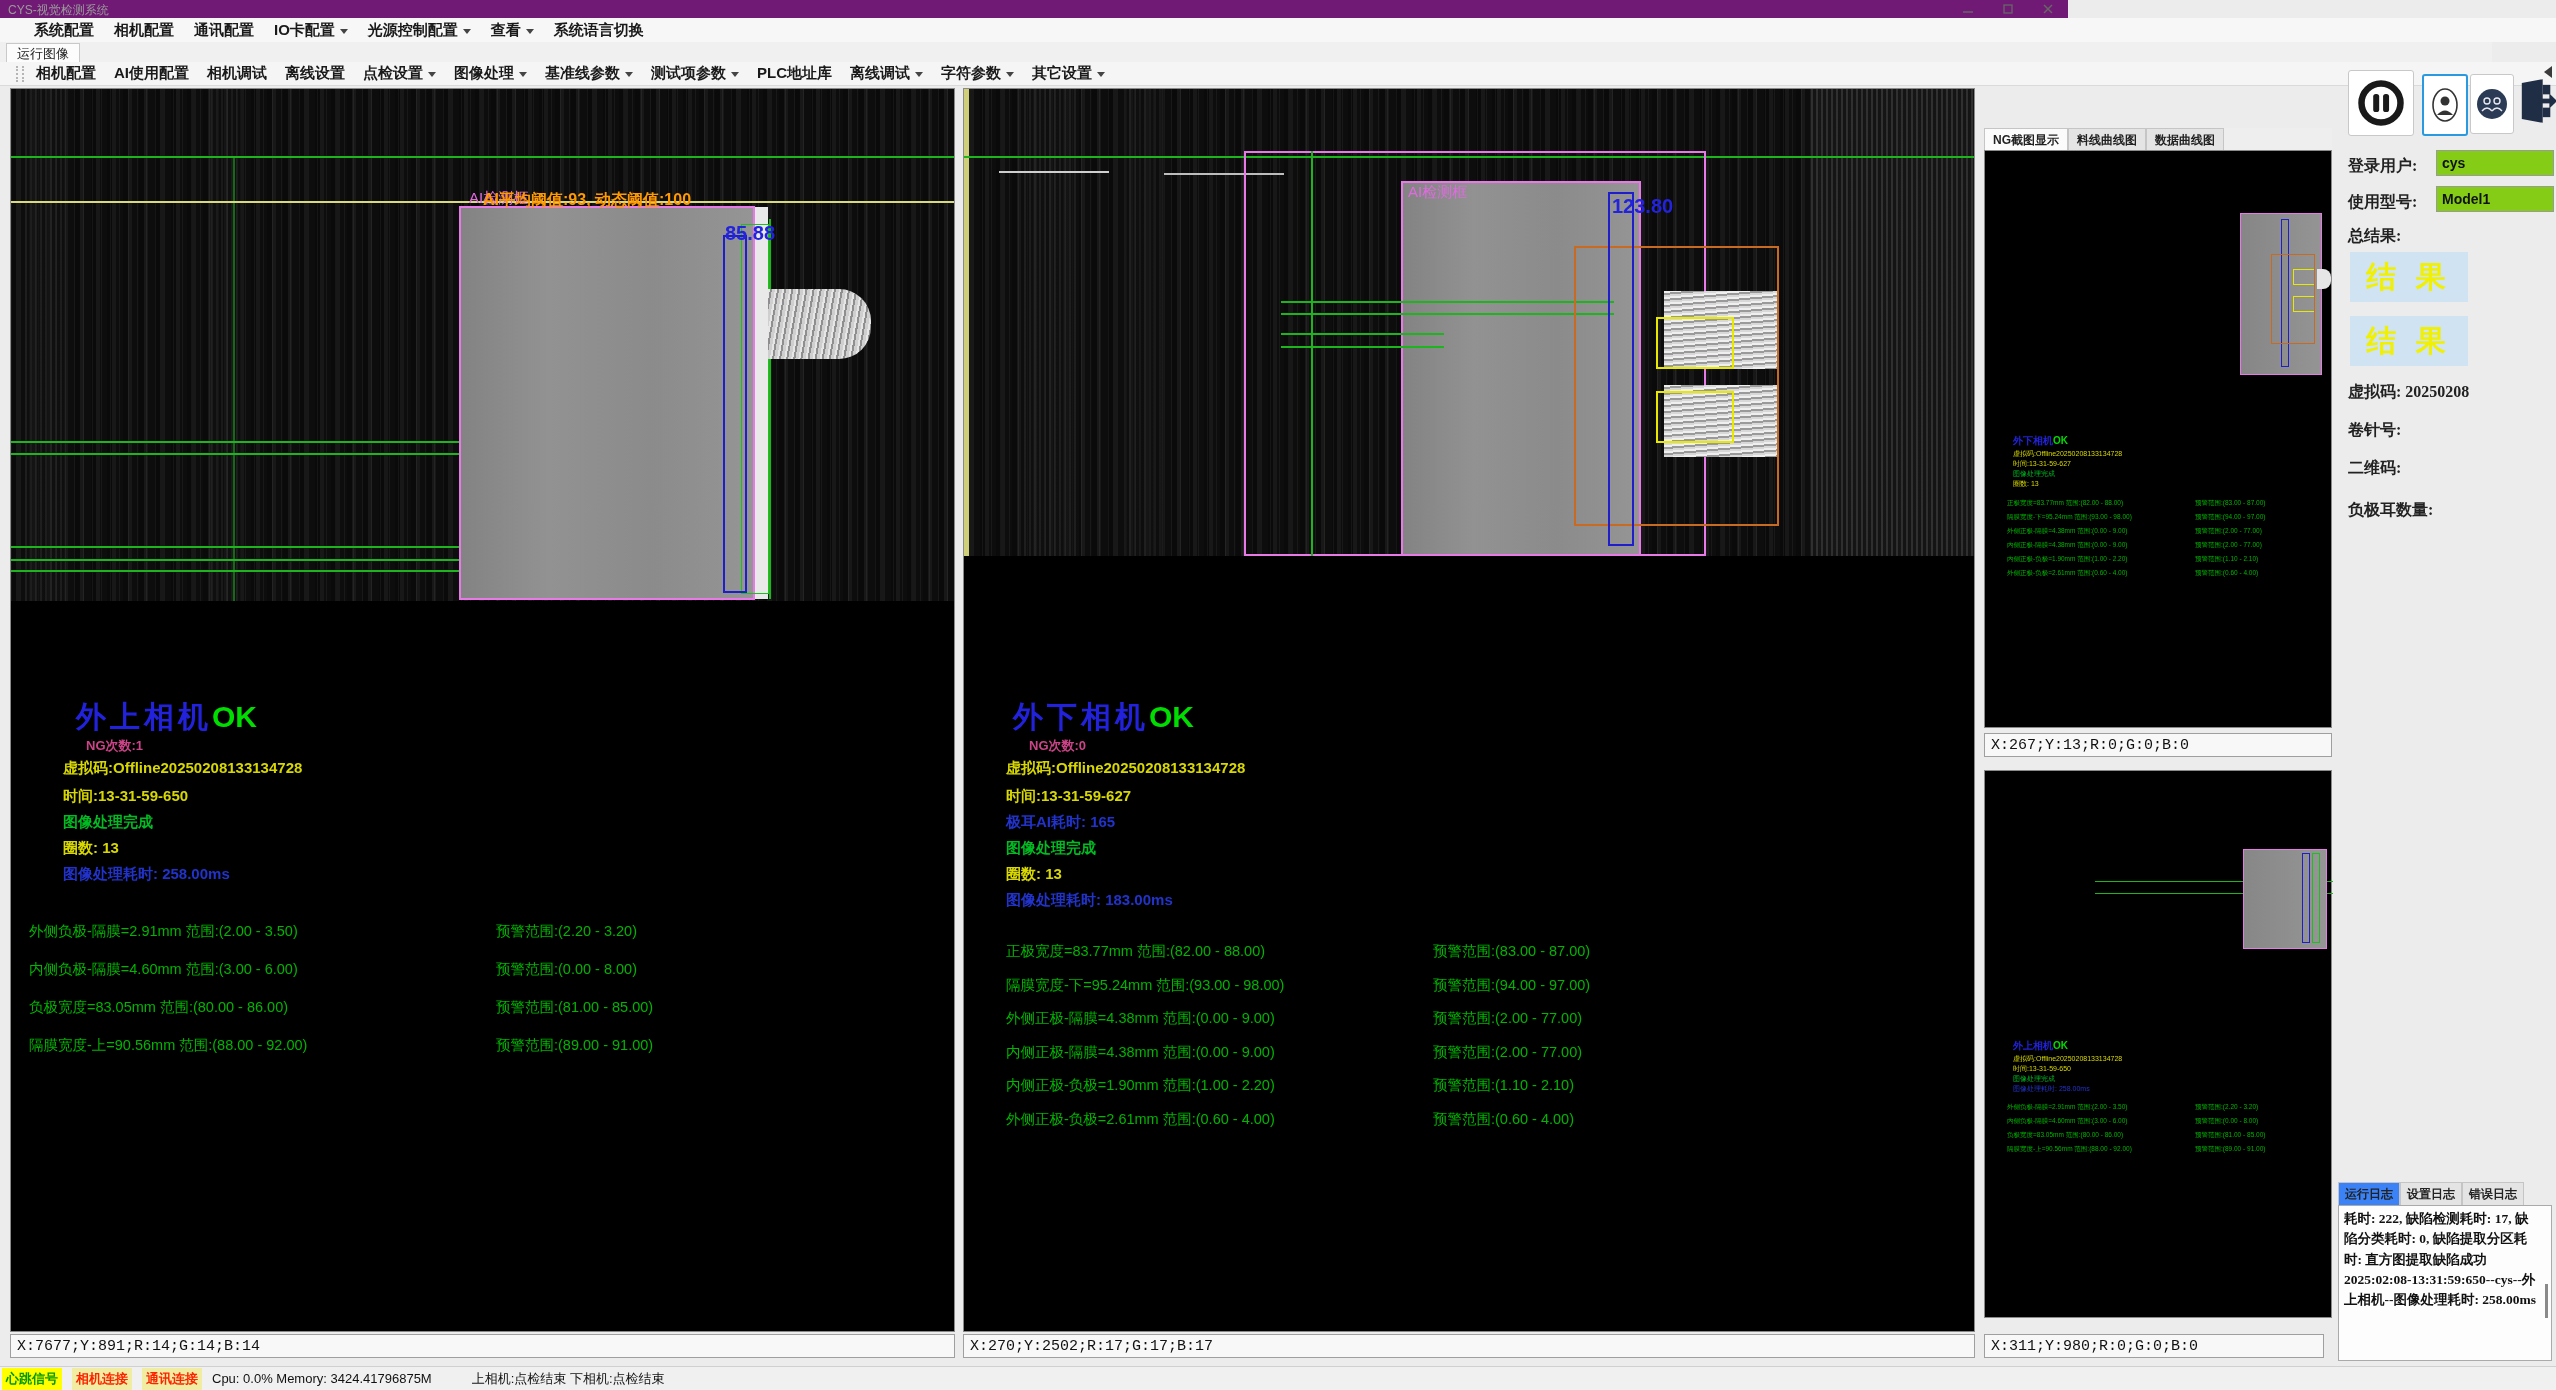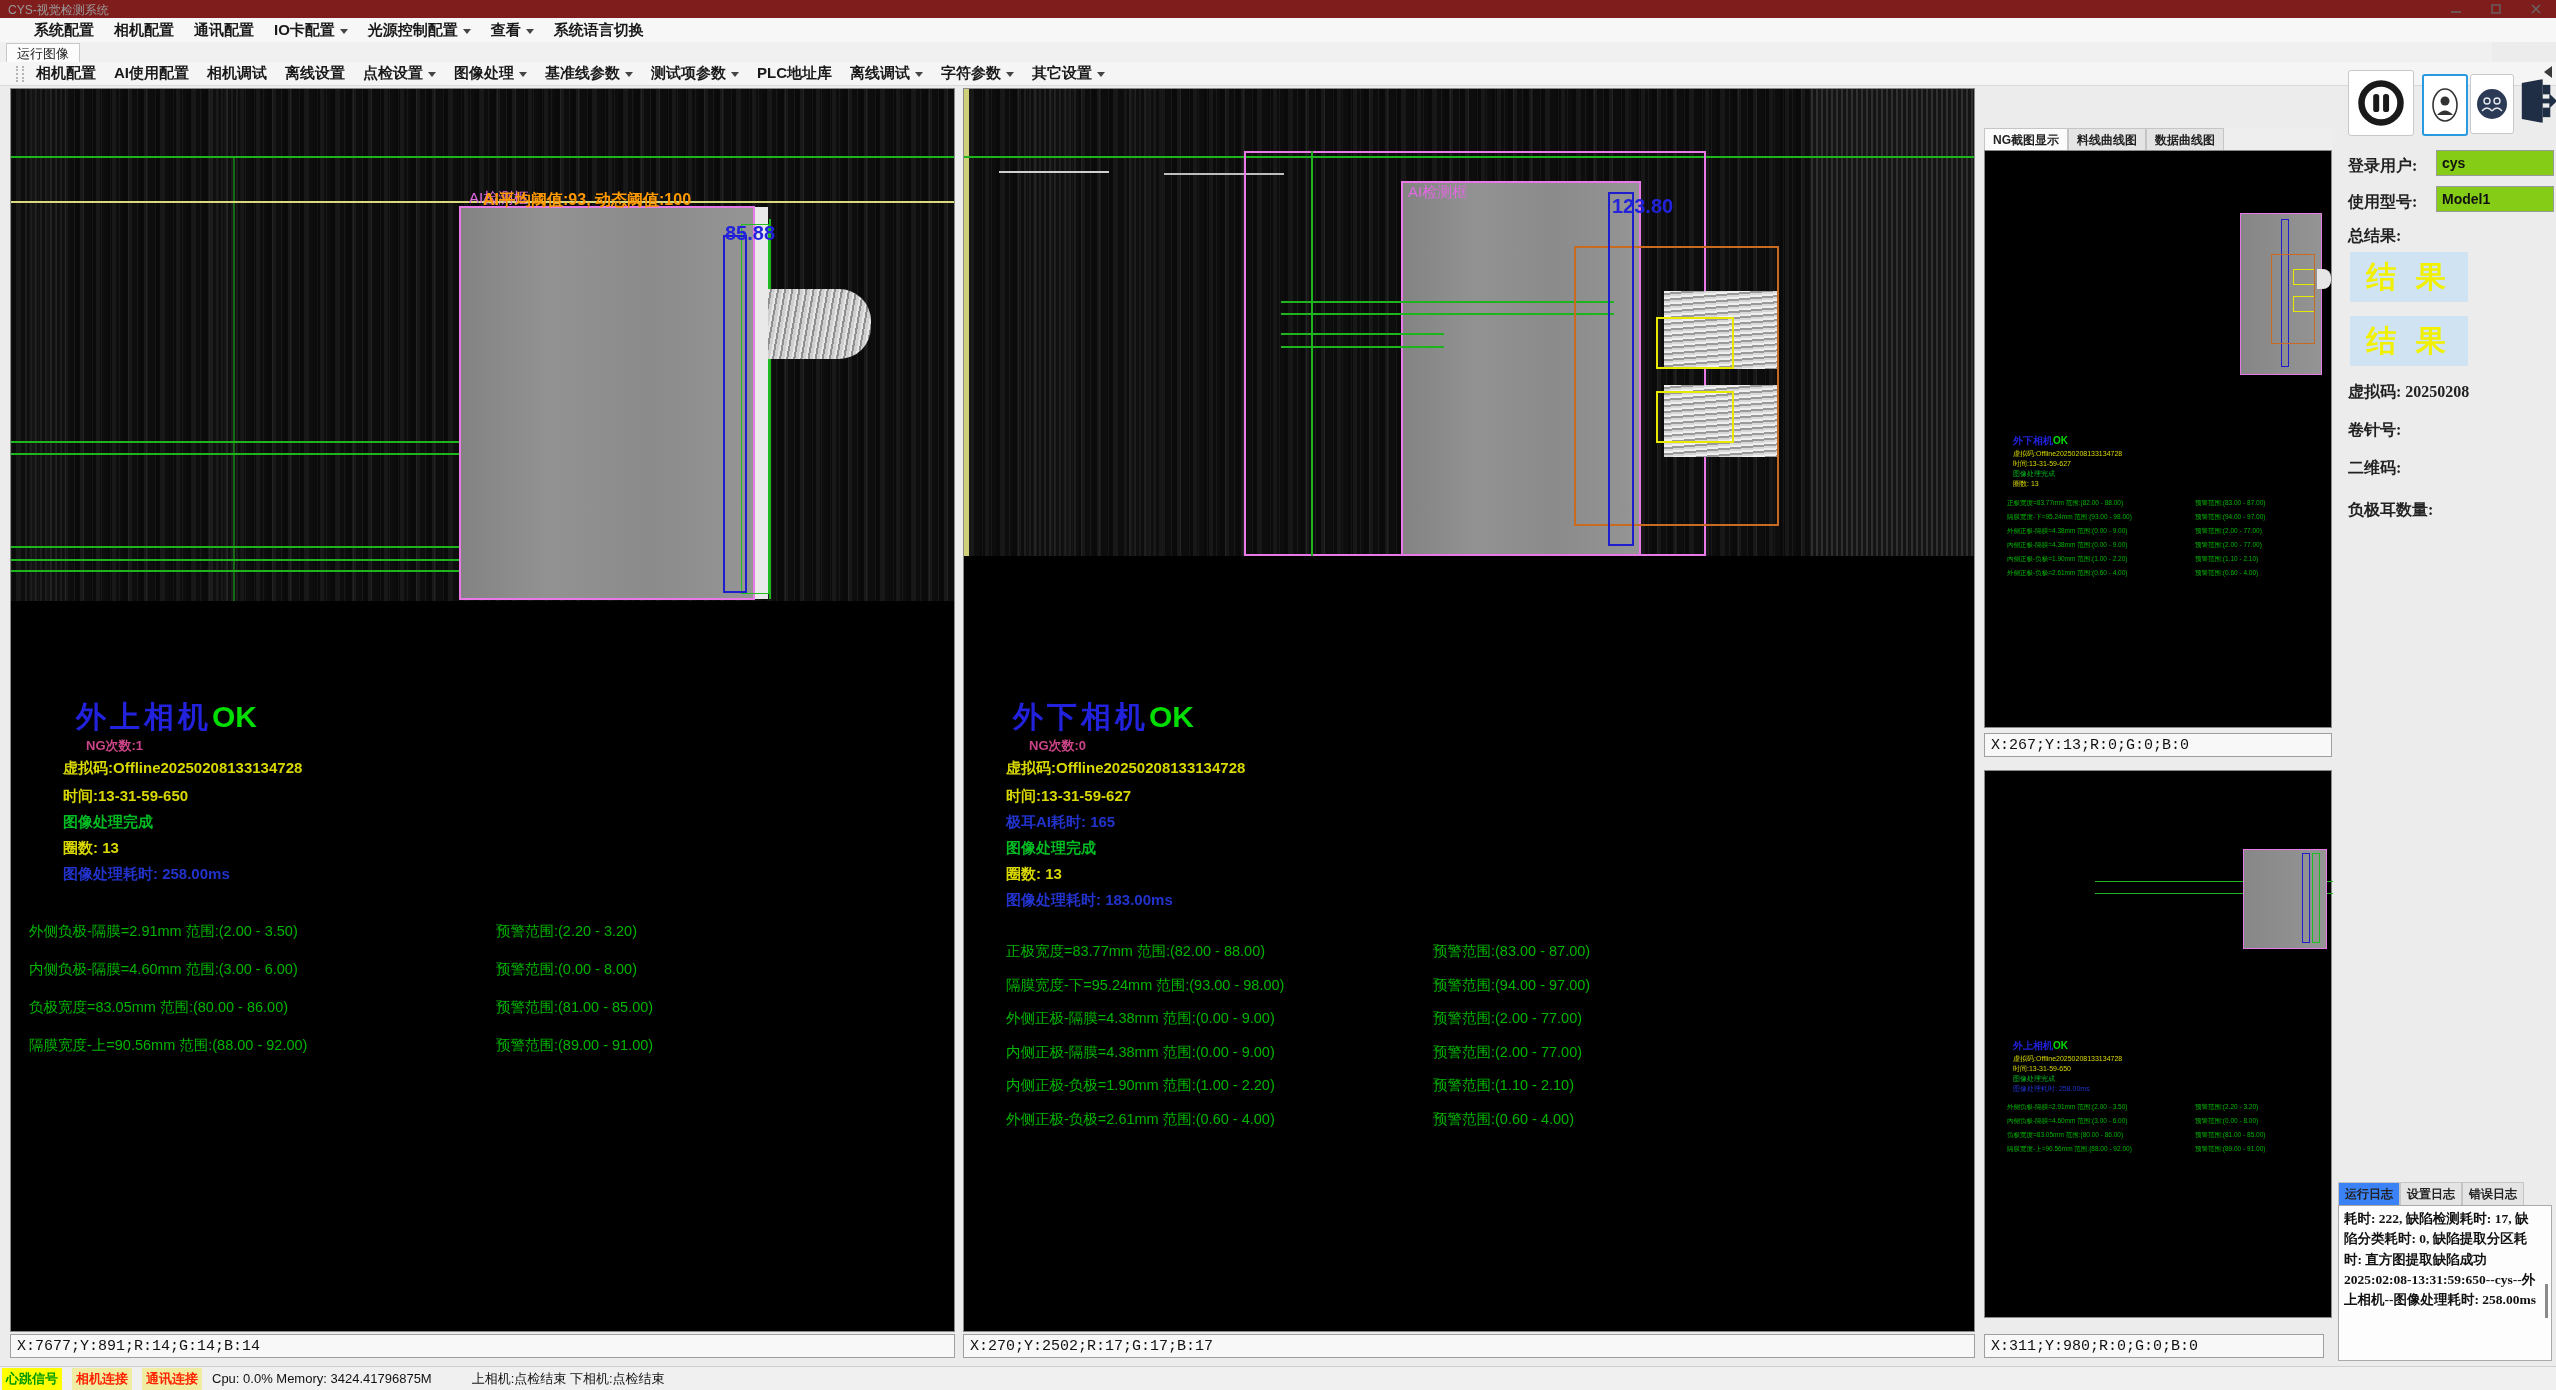--- a/index.html
+++ b/index.html
@@ -4,21 +4,21 @@
 <style>
   html,body{margin:0;padding:0;}
   body{
     width:2556px;height:1390px;position:relative;overflow:hidden;
     background:#ececec;
     font-family:"Liberation Sans","DejaVu Sans",sans-serif;
     -webkit-font-smoothing:antialiased;
   }
   .abs{position:absolute;}
   
-  .titlebar{position:absolute;left:0;top:0;width:2556px;height:18px;background:#7f1d1d;border-bottom:6px solid #701a75;}
+  .titlebar{position:absolute;left:0;top:0;width:2068px;height:18px;background:#701a75;border-bottom:6px solid #701a75;}
   .titletext{position:absolute;left:8px;top:2px;font-size:12px;color:#9a9a9a;}
   .winctrl{position:absolute;top:0;height:18px;width:40px;display:flex;align-items:center;justify-content:center;}
   .menubar{position:absolute;left:0;top:18px;width:2556px;height:24px;background:#f7f7f7;display:flex;align-items:center;gap:20px;padding-left:34px;box-sizing:border-box;}
   .menubar .mi,.toolbar .ti{font-size:15px;font-weight:bold;color:#1a1a1a;white-space:nowrap;display:flex;align-items:center;gap:5px;cursor:default;}
   .logo{position:absolute;left:4px;top:20px;width:22px;height:22px;}
   .dd{width:0;height:0;border-left:4px solid transparent;border-right:4px solid transparent;border-top:5px solid #444;margin-top:2px;}
   .tabrow{position:absolute;left:0;top:42px;width:2492px;height:20px;background:#f0f0f0;border-bottom:6px solid #8b5cf6;}
   .runtab{position:absolute;left:6px;top:1px;height:19px;padding:0 10px;background:#fcfcfc;border:1px solid #c9c9c9;border-bottom:none;font-size:13px;display:flex;align-items:center;color:#222;}
   .toolbar{position:absolute;left:0;top:62px;width:2556px;height:24px;background:#f5f5f5;border-bottom:1px solid #dadada;display:flex;align-items:center;gap:18px;padding-left:16px;box-sizing:border-box;}
   .grip{width:4px;height:16px;border-left:2px dotted #b5b5b5;border-right:2px dotted #b5b5b5;margin-right:-6px;}

